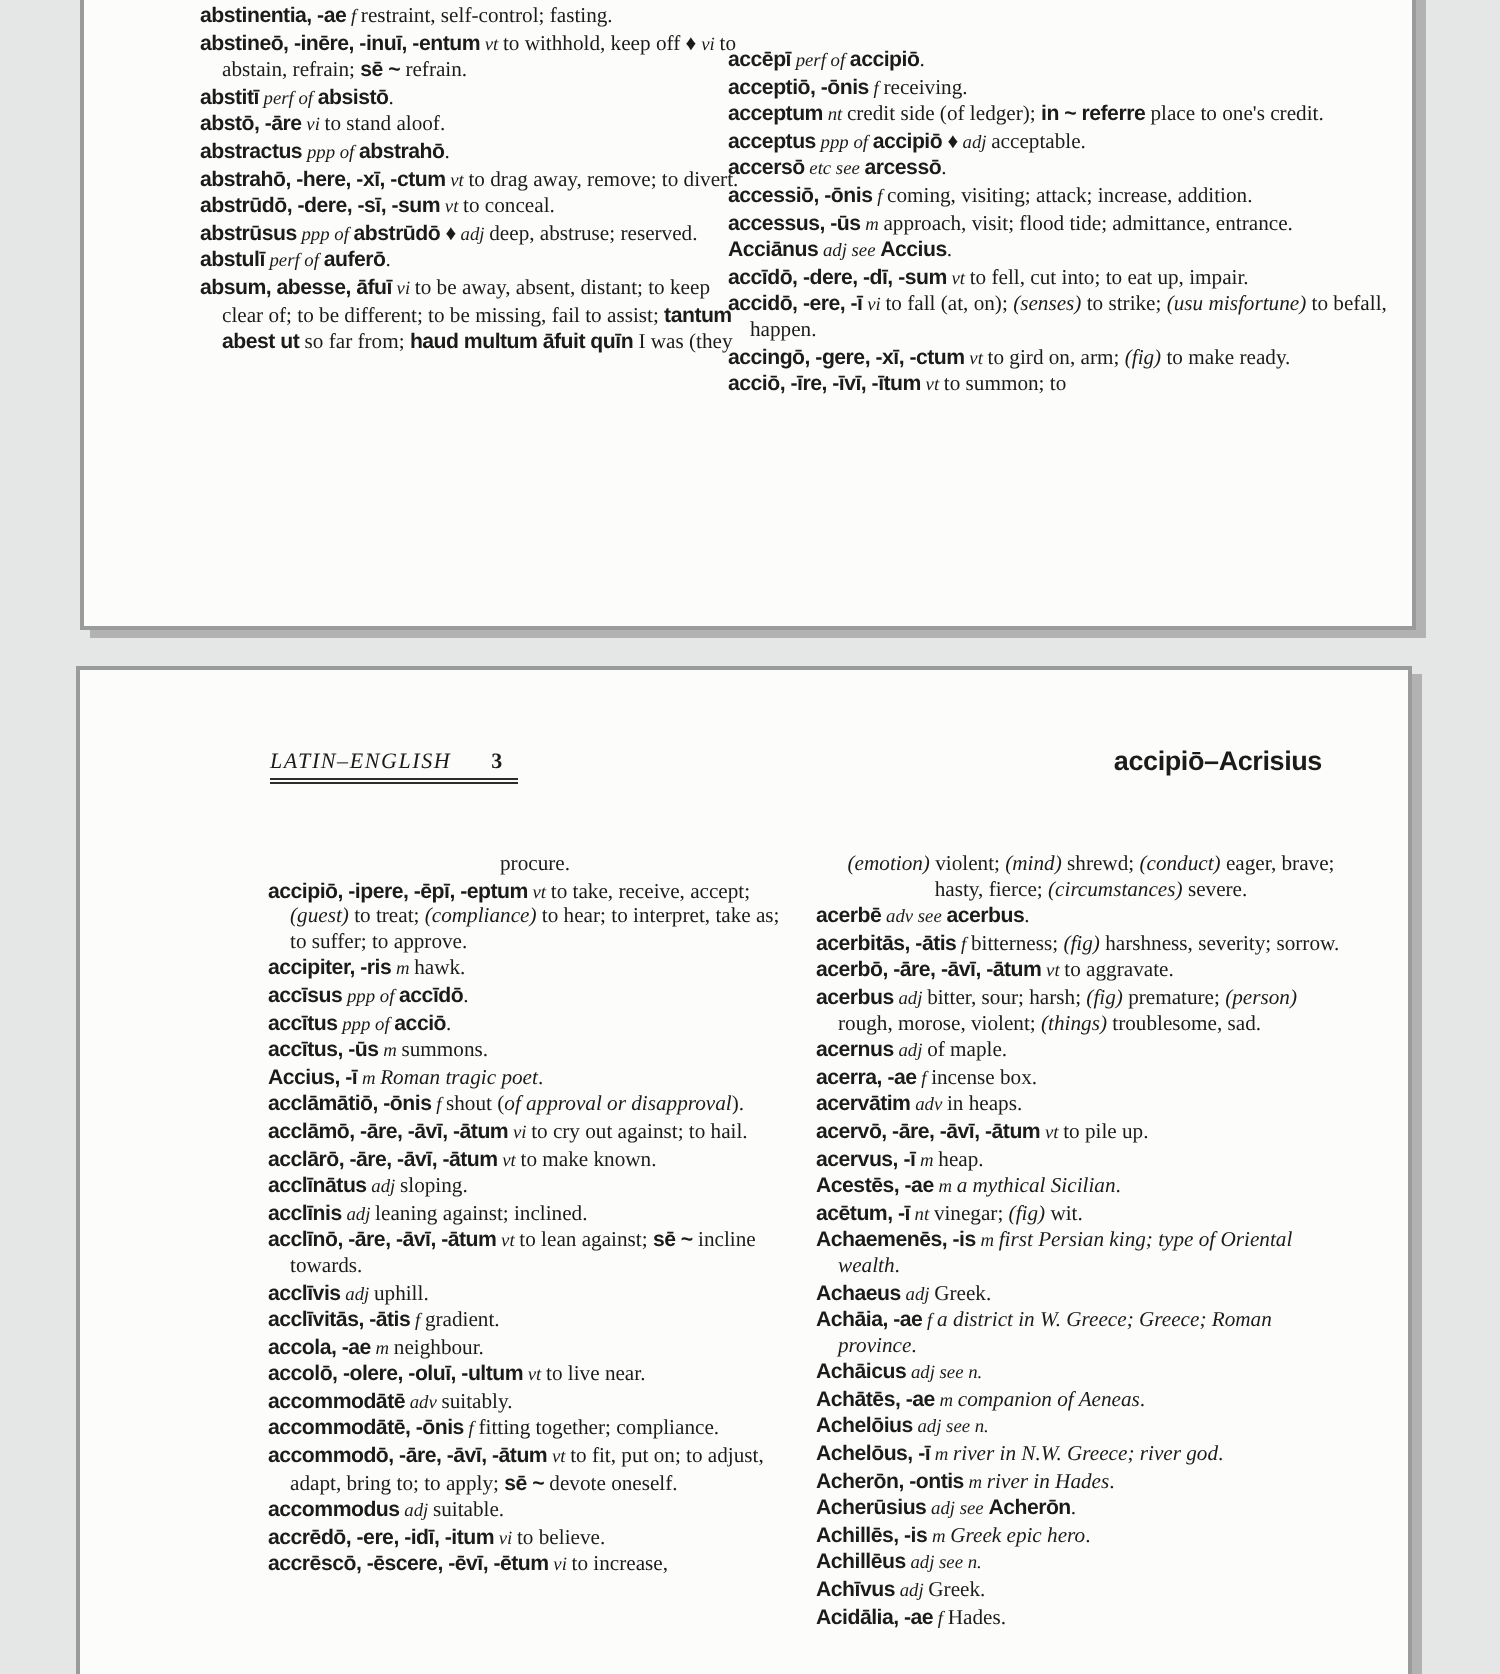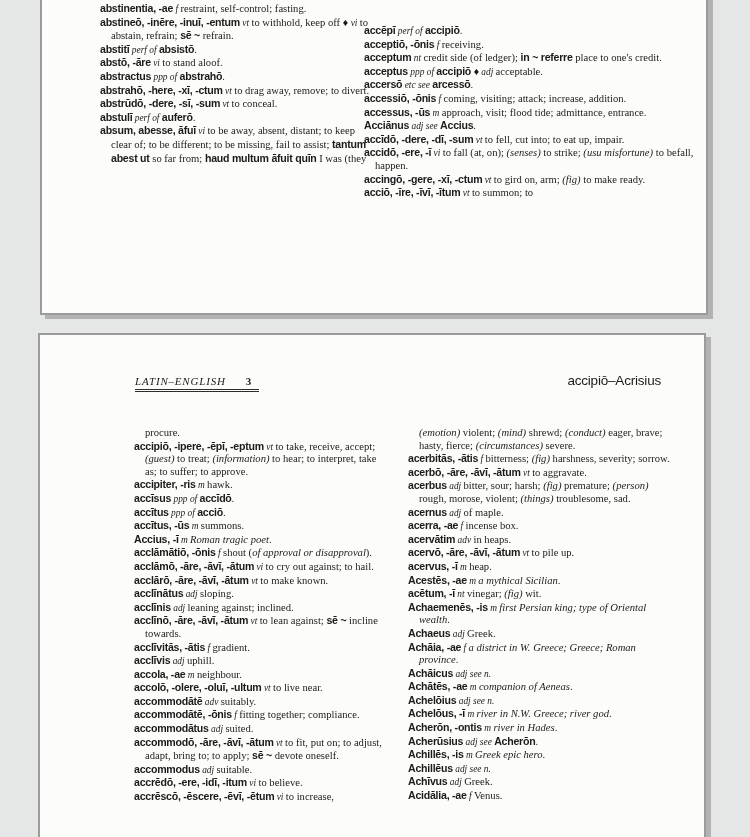--- a/index.html
+++ b/index.html
@@ -20,55 +20,56 @@
   .page-top   { left:40px; top:-34px; width:668px; height:349px; }
   .page-bottom{ left:38px; top:333px; width:668px; height:600px; }
 
   .col { position:absolute; font-size:10.6px; line-height:12.6px; }
   .col-tl { left:58px;  top:34px; width:276px; }
   .col-tr { left:322px; top:34px; width:336px;margin-top:22px; }
   .col-bl { left:94px;  top:92px; width:256px; }
   .col-br { left:368px; top:92px; width:264px; }
 
   .entry { padding-left:11px; text-indent:-11px; }
-  .entry.cont { text-indent:0; }
+  .entry.cont { text-indent:0;text-align:center; }
 
   .hw, .b {
     font-family:"Liberation Sans", sans-serif;
     font-weight:bold;
     letter-spacing:-0.25px;
   }
   .lab { font-style:italic; font-size:9.4px; }
   .it  { font-style:italic; }
 
   .running-head-left {
     position:absolute; left:95px; top:40px;
     font-style:italic; font-size:11px; letter-spacing:0.8px;
     border-bottom:3px double #2c2c2c;
     padding:0 8px 2px 0;
   }
   .rh-num { font-style:normal; font-weight:bold; margin-left:20px; letter-spacing:0; }
   .running-head-right {
     position:absolute; right:43px; top:38px;
     font-family:"Liberation Sans", sans-serif;
-    font-weight:normal; font-size:13.5px; letter-spacing:-0.2px;
+    font-weight:bold; font-size:13.5px; letter-spacing:-0.2px;
   }
 </style>
 </head>
 <body>
 
 <div class="page page-top">
   <div class="col col-tl">
       <p class="entry"><span class="hw">abstinentia, -ae</span><span class="lab"> f </span><span class="def">restraint, self-control; fasting.</span></p>
       <p class="entry"><span class="hw">abstineō, -inēre, -inuī, -entum</span><span class="lab"> vt </span><span class="def">to withhold, keep off </span><span class="b">♦ </span><span class="lab">vi </span><span class="def">to abstain, refrain; </span><span class="b">sē ~</span><span class="def"> refrain.</span></p>
       <p class="entry"><span class="hw">abstitī</span><span class="lab"> perf of </span><span class="b">absistō</span><span class="def">.</span></p>
       <p class="entry"><span class="hw">abstō, -āre</span><span class="lab"> vi </span><span class="def">to stand aloof.</span></p>
       <p class="entry"><span class="hw">abstractus</span><span class="lab"> ppp of </span><span class="b">abstrahō</span><span class="def">.</span></p>
       <p class="entry"><span class="hw">abstrahō, -here, -xī, -ctum</span><span class="lab"> vt </span><span class="def">to drag away, remove; to divert.</span></p>
       <p class="entry"><span class="hw">abstrūdō, -dere, -sī, -sum</span><span class="lab"> vt </span><span class="def">to conceal.</span></p>
+      <p class="entry"><span class="hw">abstrūsus</span><span class="lab"> ppp of </span><span class="b">abstrūdō ♦</span><span class="lab"> adj </span><span class="def">deep, abstruse; reserved.</span></p>
       <p class="entry"><span class="hw">abstulī</span><span class="lab"> perf of </span><span class="b">auferō</span><span class="def">.</span></p>
       <p class="entry"><span class="hw">absum, abesse, āfuī</span><span class="lab"> vi </span><span class="def">to be away, absent, distant; to keep clear of; to be different; to be missing, fail to assist; </span><span class="b">tantum abest ut</span><span class="def"> so far from; </span><span class="b">haud multum āfuit quīn</span><span class="def"> I was (they</span></p>
     </div>
   <div class="col col-tr">
       <p class="entry"><span class="hw">accēpī</span><span class="lab"> perf of </span><span class="b">accipiō</span><span class="def">.</span></p>
       <p class="entry"><span class="hw">acceptiō, -ōnis</span><span class="lab"> f </span><span class="def">receiving.</span></p>
       <p class="entry"><span class="hw">acceptum</span><span class="lab"> nt </span><span class="def">credit side (of ledger); </span><span class="b">in ~ referre</span><span class="def"> place to one's credit.</span></p>
       <p class="entry"><span class="hw">acceptus</span><span class="lab"> ppp of </span><span class="b">accipiō ♦</span><span class="lab"> adj </span><span class="def">acceptable.</span></p>
       <p class="entry"><span class="hw">accersō</span><span class="lab"> etc see </span><span class="b">arcessō</span><span class="def">.</span></p>
       <p class="entry"><span class="hw">accessiō, -ōnis</span><span class="lab"> f </span><span class="def">coming, visiting; attack; increase, addition.</span></p>
@@ -81,46 +82,46 @@
     </div>
 </div>
 
 <div class="page page-bottom">
   <div class="running-head-left">
     <span class="rh-title">LATIN–ENGLISH</span><span class="rh-num">3</span>
   </div>
   <div class="running-head-right">accipiō–Acrisius</div>
   <div class="col col-bl">
       <p class="entry cont"><span class="def">procure.</span></p>
-      <p class="entry"><span class="hw">accipiō, -ipere, -ēpī, -eptum</span><span class="lab"> vt </span><span class="def">to take, receive, accept; </span><span class="it">(guest)</span><span class="def"> to treat; </span><span class="it">(information)</span><span class="def"> to hear; to interpret, take as; to suffer; to approve.</span></p>
+      <p class="entry"><span class="hw">accipiō, -ipere, -ēpī, -eptum</span><span class="lab"> vt </span><span class="def">to take, receive, accept; </span><span class="it">(guest)</span><span class="def"> to treat; </span><span class="it">(compliance)</span><span class="def"> to hear; to interpret, take as; to suffer; to approve.</span></p>
       <p class="entry"><span class="hw">accipiter, -ris</span><span class="lab"> m </span><span class="def">hawk.</span></p>
       <p class="entry"><span class="hw">accīsus</span><span class="lab"> ppp of </span><span class="b">accīdō</span><span class="def">.</span></p>
       <p class="entry"><span class="hw">accītus</span><span class="lab"> ppp of </span><span class="b">acciō</span><span class="def">.</span></p>
       <p class="entry"><span class="hw">accītus, -ūs</span><span class="lab"> m </span><span class="def">summons.</span></p>
       <p class="entry"><span class="hw">Accius, -ī</span><span class="lab"> m </span><span class="it">Roman tragic poet</span><span class="def">.</span></p>
       <p class="entry"><span class="hw">acclāmātiō, -ōnis</span><span class="lab"> f </span><span class="def">shout (</span><span class="it">of approval or disapproval</span><span class="def">).</span></p>
       <p class="entry"><span class="hw">acclāmō, -āre, -āvī, -ātum</span><span class="lab"> vi </span><span class="def">to cry out against; to hail.</span></p>
       <p class="entry"><span class="hw">acclārō, -āre, -āvī, -ātum</span><span class="lab"> vt </span><span class="def">to make known.</span></p>
       <p class="entry"><span class="hw">acclīnātus</span><span class="lab"> adj </span><span class="def">sloping.</span></p>
       <p class="entry"><span class="hw">acclīnis</span><span class="lab"> adj </span><span class="def">leaning against; inclined.</span></p>
       <p class="entry"><span class="hw">acclīnō, -āre, -āvī, -ātum</span><span class="lab"> vt </span><span class="def">to lean against; </span><span class="b">sē ~</span><span class="def"> incline towards.</span></p>
+      <p class="entry"><span class="hw">acclīvis</span><span class="lab"> adj </span><span class="def">uphill.</span></p>
       <p class="entry"><span class="hw">acclīvitās, -ātis</span><span class="lab"> f </span><span class="def">gradient.</span></p>
-      <p class="entry"><span class="hw">acclīvis</span><span class="lab"> adj </span><span class="def">uphill.</span></p>
       <p class="entry"><span class="hw">accola, -ae</span><span class="lab"> m </span><span class="def">neighbour.</span></p>
       <p class="entry"><span class="hw">accolō, -olere, -oluī, -ultum</span><span class="lab"> vt </span><span class="def">to live near.</span></p>
       <p class="entry"><span class="hw">accommodātē</span><span class="lab"> adv </span><span class="def">suitably.</span></p>
       <p class="entry"><span class="hw">accommodātē, -ōnis</span><span class="lab"> f </span><span class="def">fitting together; compliance.</span></p>
-      <p class="entry"><span class="hw">accommodātus</span><span class="lab"> adj </span><span class="def">suited.</span></p>
       <p class="entry"><span class="hw">accommodō, -āre, -āvī, -ātum</span><span class="lab"> vt </span><span class="def">to fit, put on; to adjust, adapt, bring to; to apply; </span><span class="b">sē ~</span><span class="def"> devote oneself.</span></p>
       <p class="entry"><span class="hw">accommodus</span><span class="lab"> adj </span><span class="def">suitable.</span></p>
       <p class="entry"><span class="hw">accrēdō, -ere, -idī, -itum</span><span class="lab"> vi </span><span class="def">to believe.</span></p>
       <p class="entry"><span class="hw">accrēscō, -ēscere, -ēvī, -ētum</span><span class="lab"> vi </span><span class="def">to increase,</span></p>
     </div>
   <div class="col col-br">
       <p class="entry cont"><span class="it">(emotion)</span><span class="def"> violent; </span><span class="it">(mind)</span><span class="def"> shrewd; </span><span class="it">(conduct)</span><span class="def"> eager, brave; hasty, fierce; </span><span class="it">(circumstances)</span><span class="def"> severe.</span></p>
+      <p class="entry"><span class="hw">acerbē</span><span class="lab"> adv see </span><span class="b">acerbus</span><span class="def">.</span></p>
       <p class="entry"><span class="hw">acerbitās, -ātis</span><span class="lab"> f </span><span class="def">bitterness; </span><span class="it">(fig)</span><span class="def"> harshness, severity; sorrow.</span></p>
       <p class="entry"><span class="hw">acerbō, -āre, -āvī, -ātum</span><span class="lab"> vt </span><span class="def">to aggravate.</span></p>
       <p class="entry"><span class="hw">acerbus</span><span class="lab"> adj </span><span class="def">bitter, sour; harsh; </span><span class="it">(fig)</span><span class="def"> premature; </span><span class="it">(person)</span><span class="def"> rough, morose, violent; </span><span class="it">(things)</span><span class="def"> troublesome, sad.</span></p>
       <p class="entry"><span class="hw">acernus</span><span class="lab"> adj </span><span class="def">of maple.</span></p>
       <p class="entry"><span class="hw">acerra, -ae</span><span class="lab"> f </span><span class="def">incense box.</span></p>
       <p class="entry"><span class="hw">acervātim</span><span class="lab"> adv </span><span class="def">in heaps.</span></p>
       <p class="entry"><span class="hw">acervō, -āre, -āvī, -ātum</span><span class="lab"> vt </span><span class="def">to pile up.</span></p>
       <p class="entry"><span class="hw">acervus, -ī</span><span class="lab"> m </span><span class="def">heap.</span></p>
       <p class="entry"><span class="hw">Acestēs, -ae</span><span class="lab"> m </span><span class="it">a mythical Sicilian</span><span class="def">.</span></p>
       <p class="entry"><span class="hw">acētum, -ī</span><span class="lab"> nt </span><span class="def">vinegar; </span><span class="it">(fig)</span><span class="def"> wit.</span></p>
@@ -129,15 +130,15 @@
       <p class="entry"><span class="hw">Achāia, -ae</span><span class="lab"> f </span><span class="it">a district in W. Greece; Greece; Roman province</span><span class="def">.</span></p>
       <p class="entry"><span class="hw">Achāicus</span><span class="lab"> adj see n.</span></p>
       <p class="entry"><span class="hw">Achātēs, -ae</span><span class="lab"> m </span><span class="it">companion of Aeneas</span><span class="def">.</span></p>
       <p class="entry"><span class="hw">Achelōius</span><span class="lab"> adj see n.</span></p>
       <p class="entry"><span class="hw">Achelōus, -ī</span><span class="lab"> m </span><span class="it">river in N.W. Greece; river god</span><span class="def">.</span></p>
       <p class="entry"><span class="hw">Acherōn, -ontis</span><span class="lab"> m </span><span class="it">river in Hades</span><span class="def">.</span></p>
       <p class="entry"><span class="hw">Acherūsius</span><span class="lab"> adj see </span><span class="b">Acherōn</span><span class="def">.</span></p>
       <p class="entry"><span class="hw">Achillēs, -is</span><span class="lab"> m </span><span class="it">Greek epic hero</span><span class="def">.</span></p>
       <p class="entry"><span class="hw">Achillēus</span><span class="lab"> adj see n.</span></p>
       <p class="entry"><span class="hw">Achīvus</span><span class="lab"> adj </span><span class="def">Greek.</span></p>
-      <p class="entry"><span class="hw">Acidālia, -ae</span><span class="lab"> f </span><span class="def">Venus.</span></p>
+      <p class="entry"><span class="hw">Acidālia, -ae</span><span class="lab"> f </span><span class="def">Hades.</span></p>
     </div>
 </div>
 
 </body></html>

